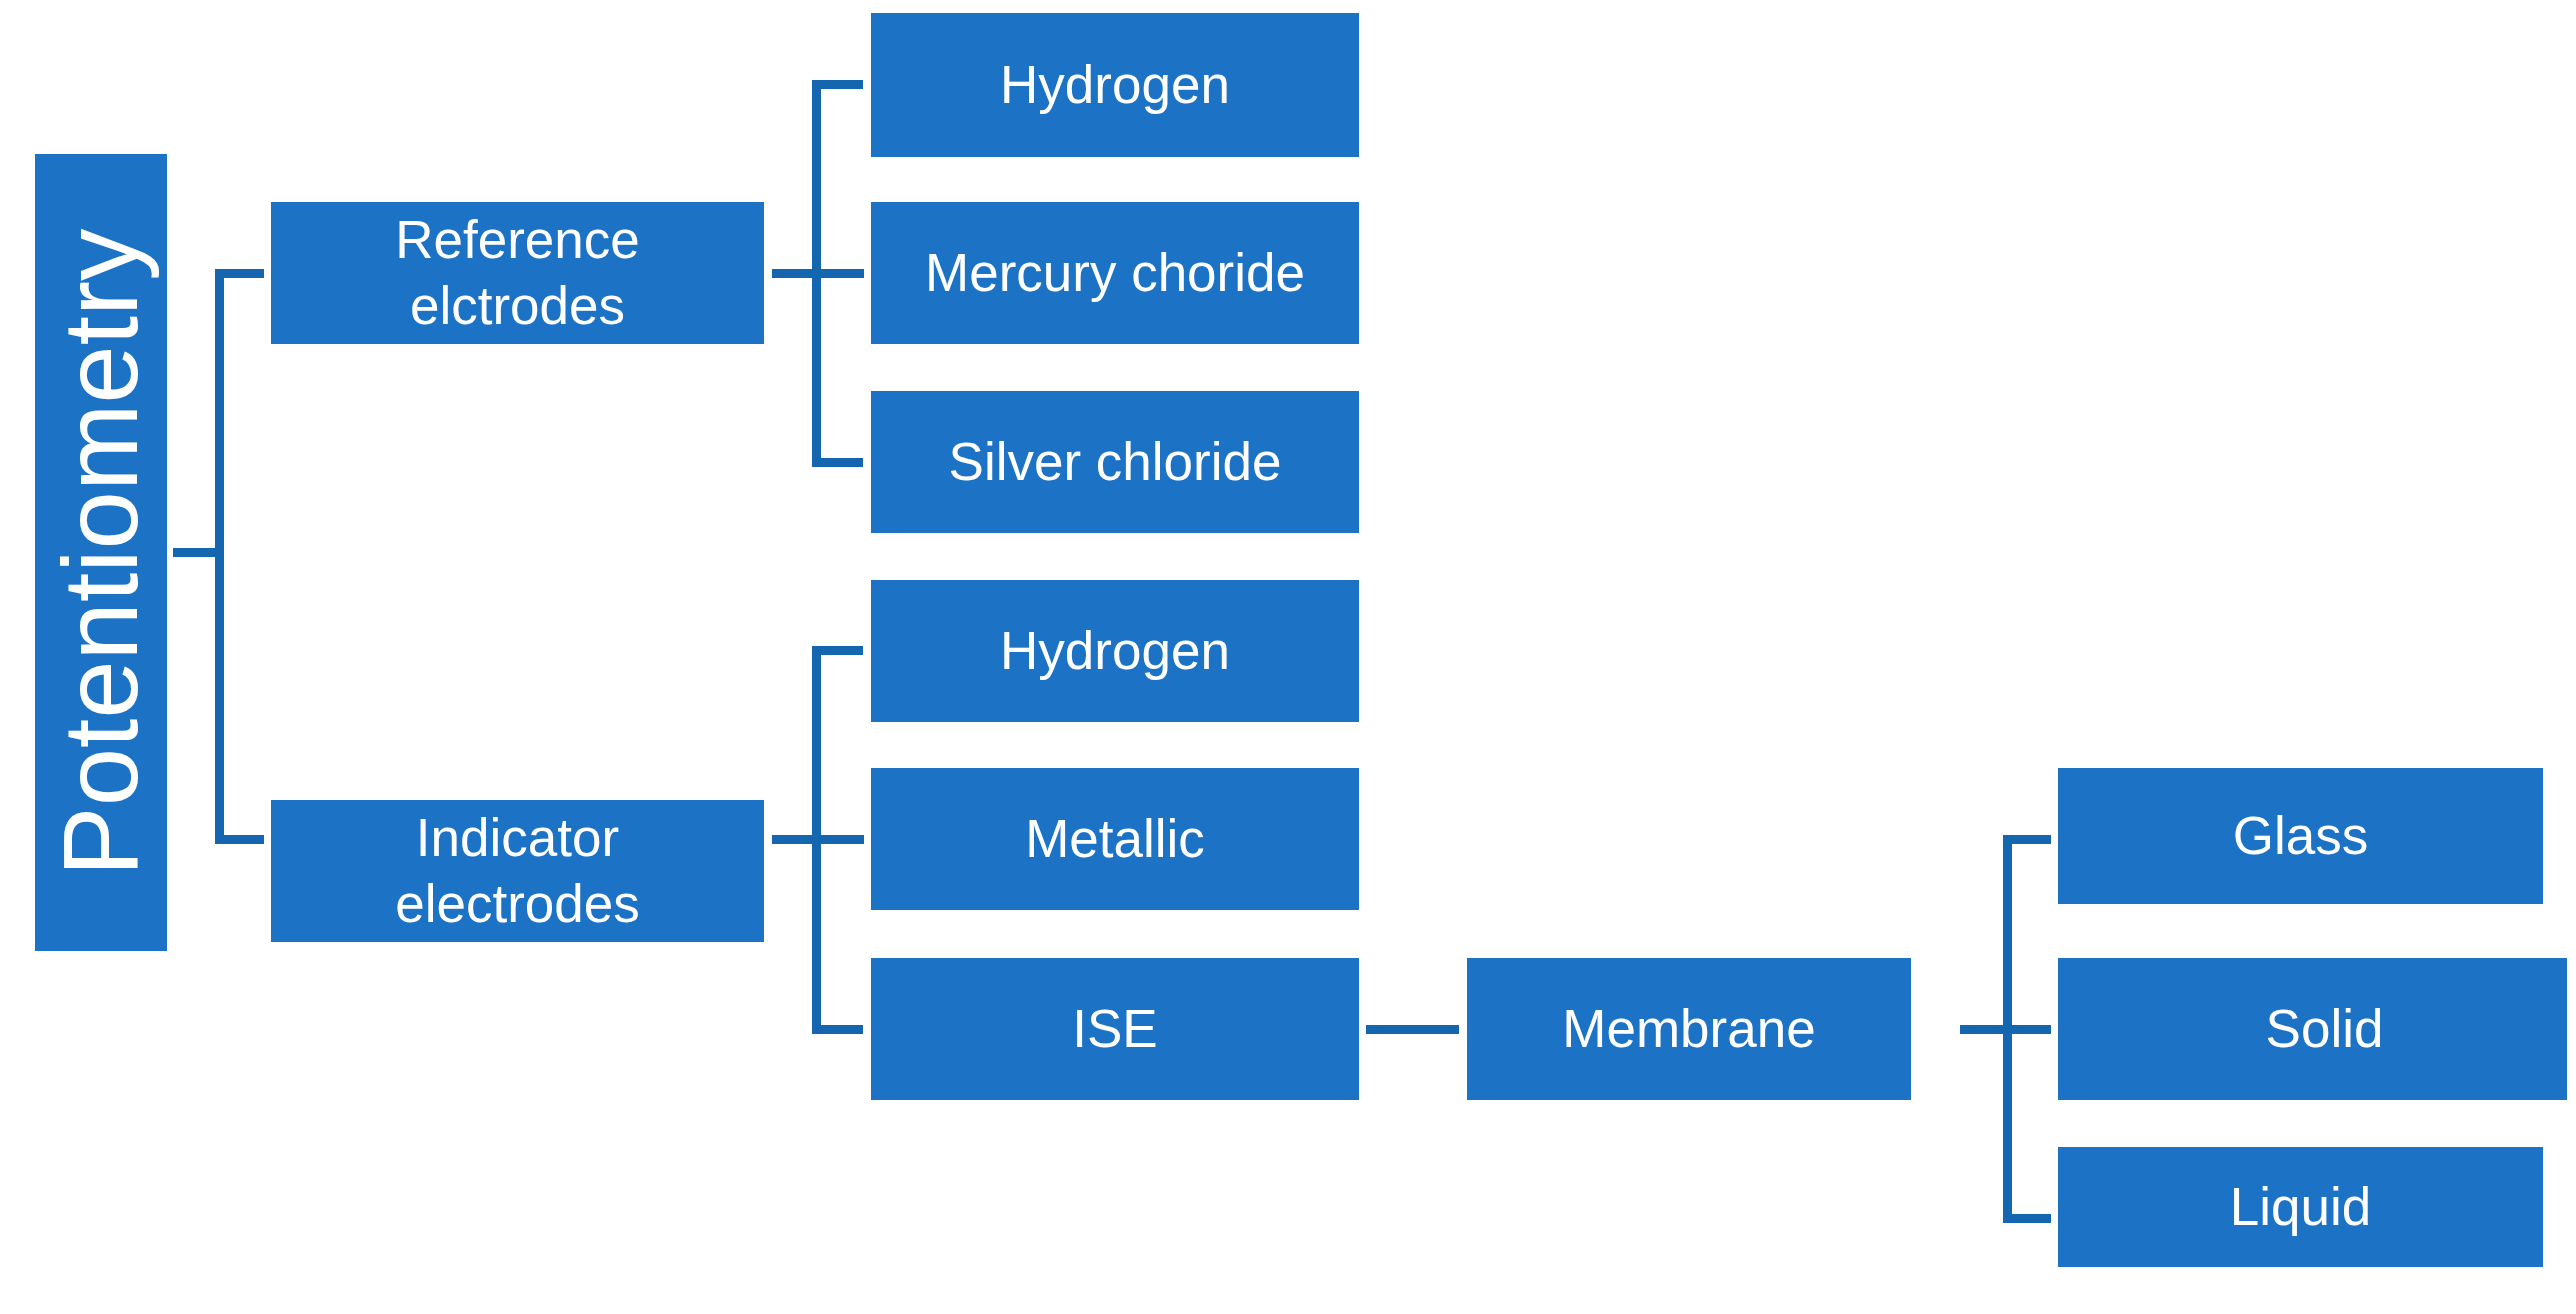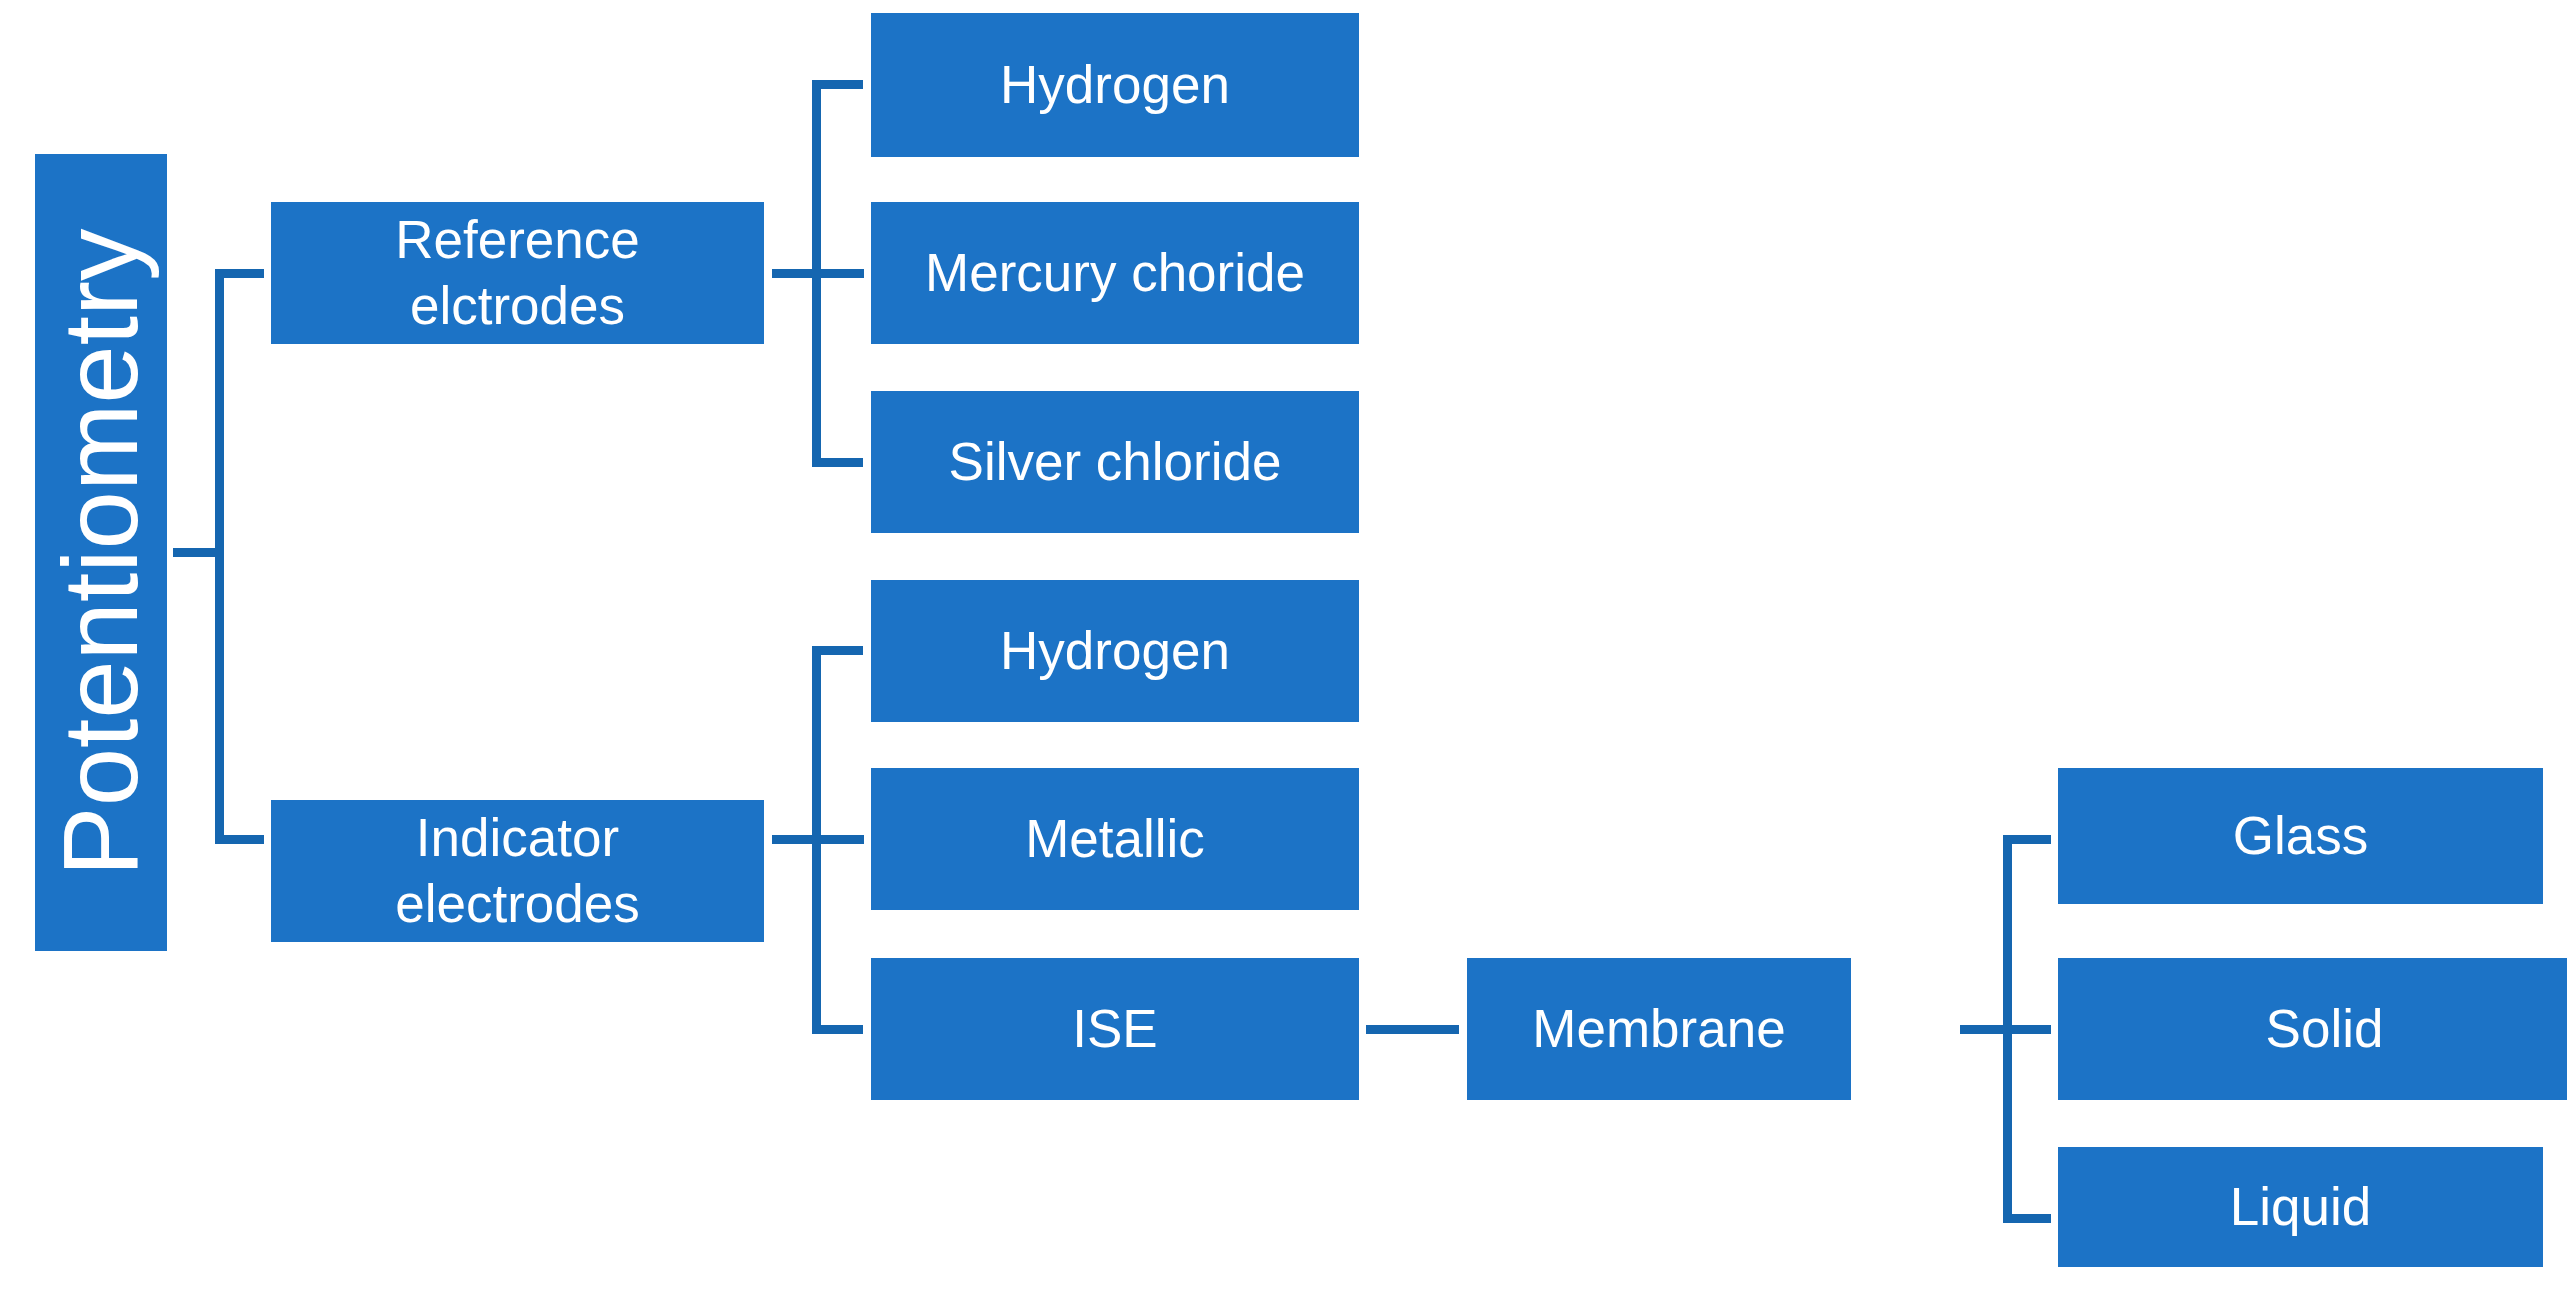--- a/index.html
+++ b/index.html
@@ -39,21 +39,21 @@
   
   #n-root      {left:35px;  top:154px;  width:132px; height:797px;}
   #n-reference {left:271px; top:202px;  width:493px; height:142px;}
   #n-indicator {left:271px; top:800px; width:493px; height:142px;}
   #n-hydrogen  {left:871px;top:13px;   width:488px; height:144px;}
   #n-mercury   {left:871px;top:202px;  width:488px; height:142px;}
   #n-silver    {left:871px;top:391px;  width:488px; height:142px;align-items:center;}
   #n-enzymatic {left:871px;top:580px;  width:488px; height:142px;}
   #n-metallic  {left:871px;top:768px; width:488px; height:142px;}
   #n-ise       {left:871px;top:958px; width:488px; height:142px;}
-  #n-membrane  {left:1467px;top:958px; width:384px; height:142px;}
+  #n-membrane  {left:1467px;top:958px; width:444px; height:142px;}
   #n-glass     {left:2058px;top:768px; width:485px; height:136px;}
   #n-solid     {left:2058px;top:958px; width:485px; height:142px;padding-left:24px;}
   #n-liquid    {left:2058px;top:1147px; width:485px; height:120px;}
   
   #c-root-v    {left:215px; top:269px;  width:9px;  height:575px;}
   #c-root-feed {left:173px; top:548px;  width:47px;  height:9px;}
   #c-root-ref  {left:215px; top:269px;  width:49px;  height:9px;}
   #c-root-ind  {left:215px; top:835px; width:49px;  height:9px;}
   #c-ref-v     {left:812px;top:80px;  width:9px;  height:387px;}
   #c-ref-hyd   {left:812px;top:80px;  width:51px;  height:9px;}

